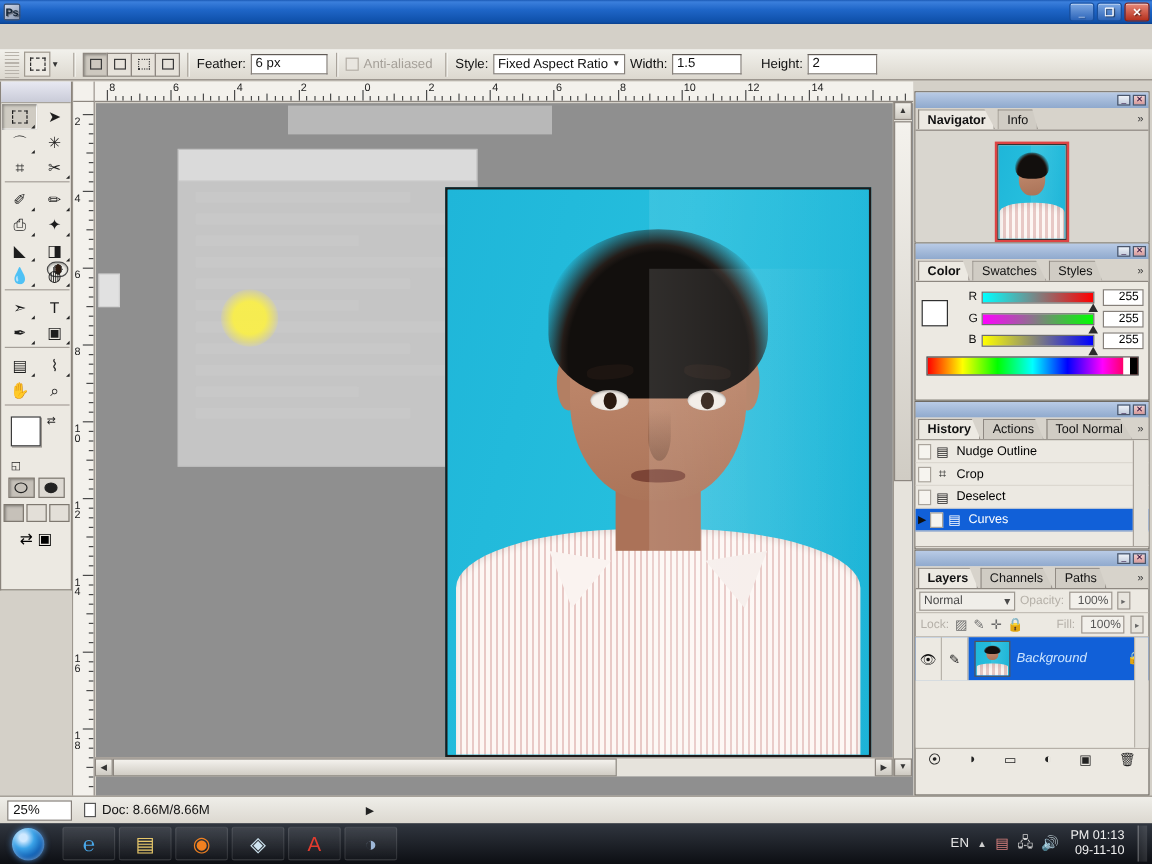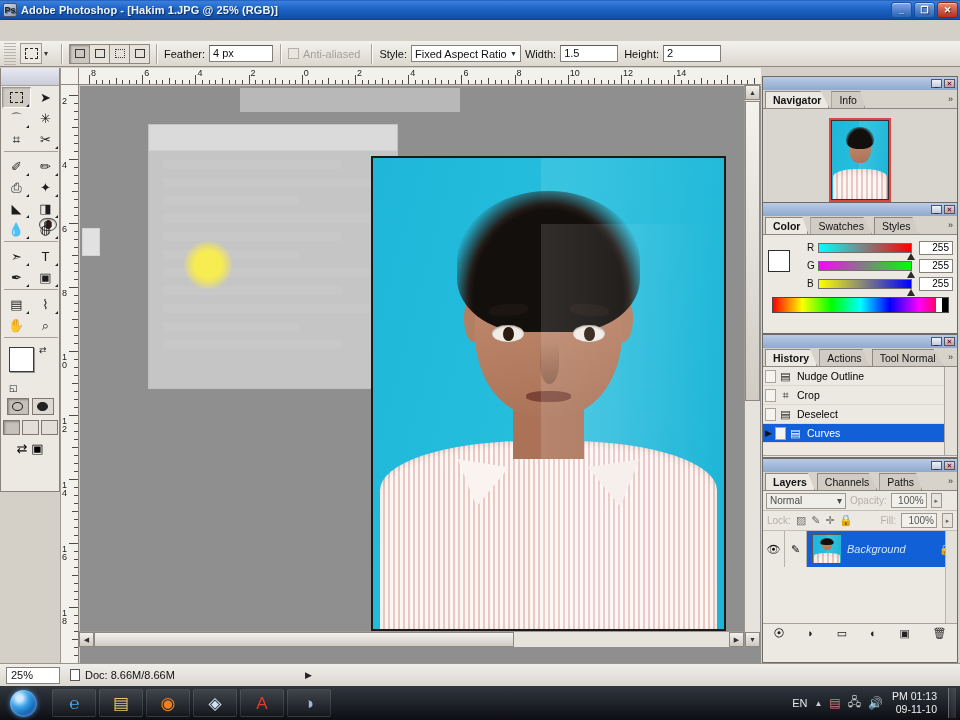--- a/index.html
+++ b/index.html
@@ -297,21 +297,20 @@
   .showdesk { width: 8px; height: 30px; border-left: 1px solid rgba(255,255,255,.25);
               background: linear-gradient(to right, rgba(255,255,255,.06), rgba(255,255,255,.12)); margin-left: 4px; }
 </style>
 </head>
 <body>
 
 <div id="app">
 
   <div class="titlebar">
     <div class="ps-ico">Ps</div>
-    <div class="ttl">Adobe Photoshop - [Hakim 1.JPG @ 25% (RGB)]</div>
     <div class="winbtns">
       <div class="winbtn">_</div>
       <div class="winbtn">❐</div>
       <div class="winbtn close">✕</div>
     </div>
   </div>
 
 
   <div class="optionsbar">
     <div style="width:12px;height:22px;background:repeating-linear-gradient(to bottom,#b8b3ab 0 1px,transparent 1px 3px);margin-right:4px;"></div>
@@ -329,33 +328,33 @@
         </div>
       <div class="segbtn">
           <i style="border-style:dotted;"></i>
         </div>
       <div class="segbtn">
           <i style="border-style:double;"></i>
         </div>
     </div>
     <div class="vsep"></div>
     <div class="opt-label">Feather:</div>
-    <div class="opt-input" style="width:64px">4 px</div>
+    <div class="opt-input" style="width:64px">6 px</div>
     <div class="vsep"></div>
     <div class="opt-check"></div>
     <div class="opt-label dim">Anti-aliased</div>
     <div class="vsep"></div>
     <div class="opt-label">Style:</div>
     <div class="opt-select">
       <span>Fixed Aspect Ratio</span>
       <span class="caret">▼</span>
     </div>
     <div class="opt-label" style="margin-left:4px">Width:</div>
     <div class="opt-input" style="width:58px">1.5</div>
-    <div class="opt-label" style="margin-left:6px">Height:</div>
+    <div class="opt-label" style="margin-left:16px">Height:</div>
     <div class="opt-input" style="width:58px">2</div>
   </div>
 
   <div class="toolbox">
     <div class="tb-grip">
       <div class="eye"></div>
     </div>
     <div class="toolgrid">
       <div class="tool sel">
           <div class="marq"></div>

